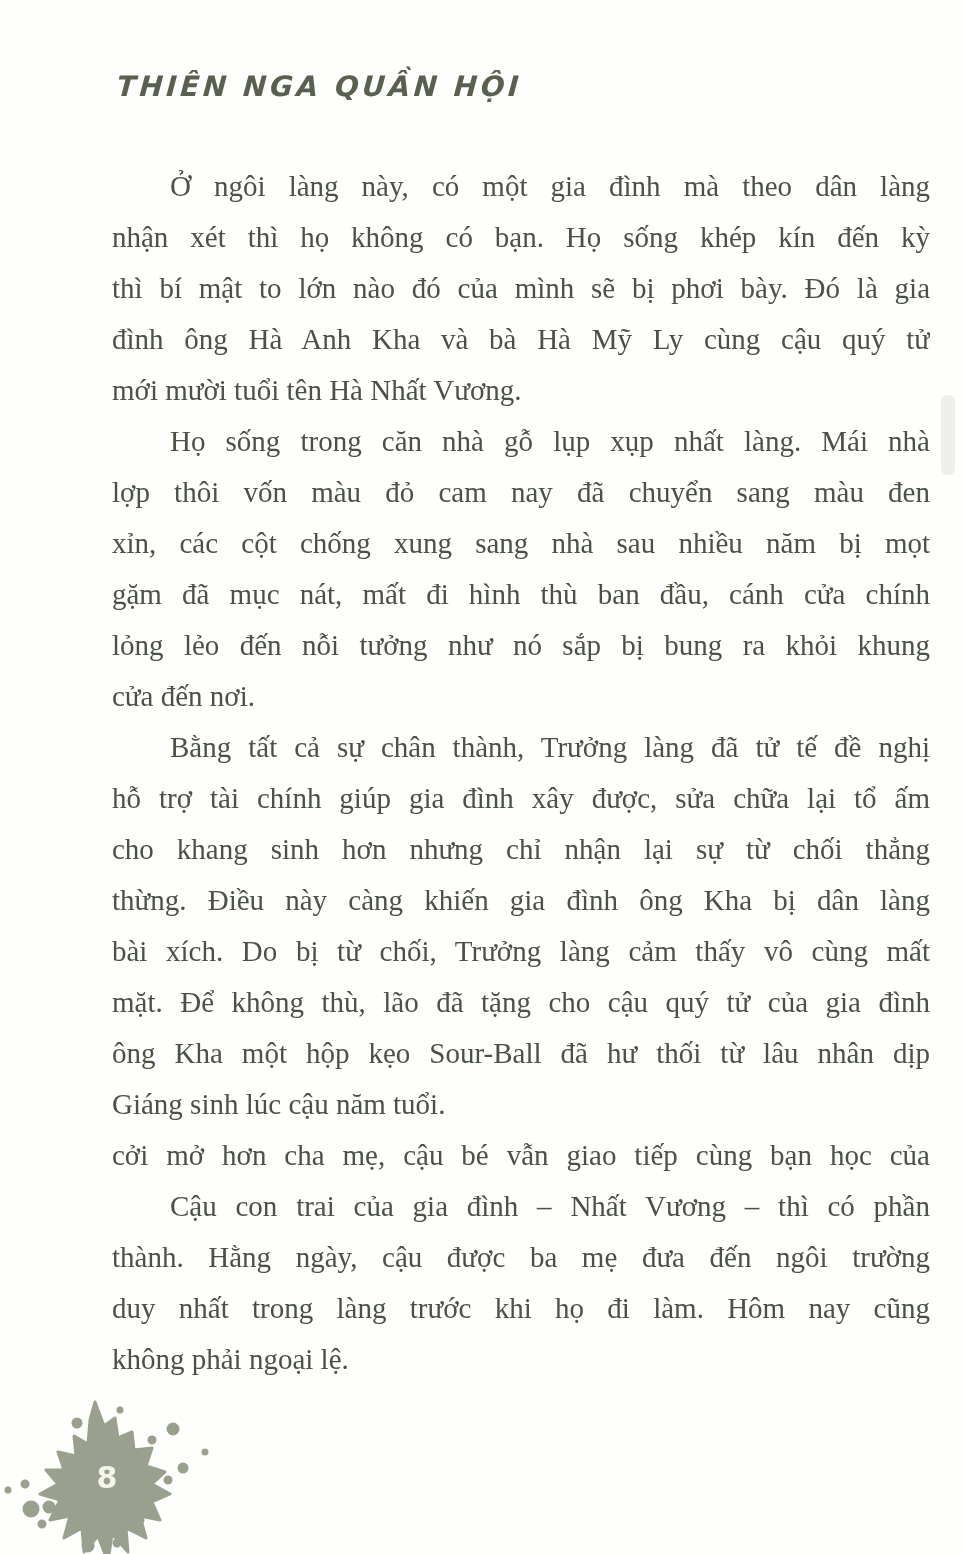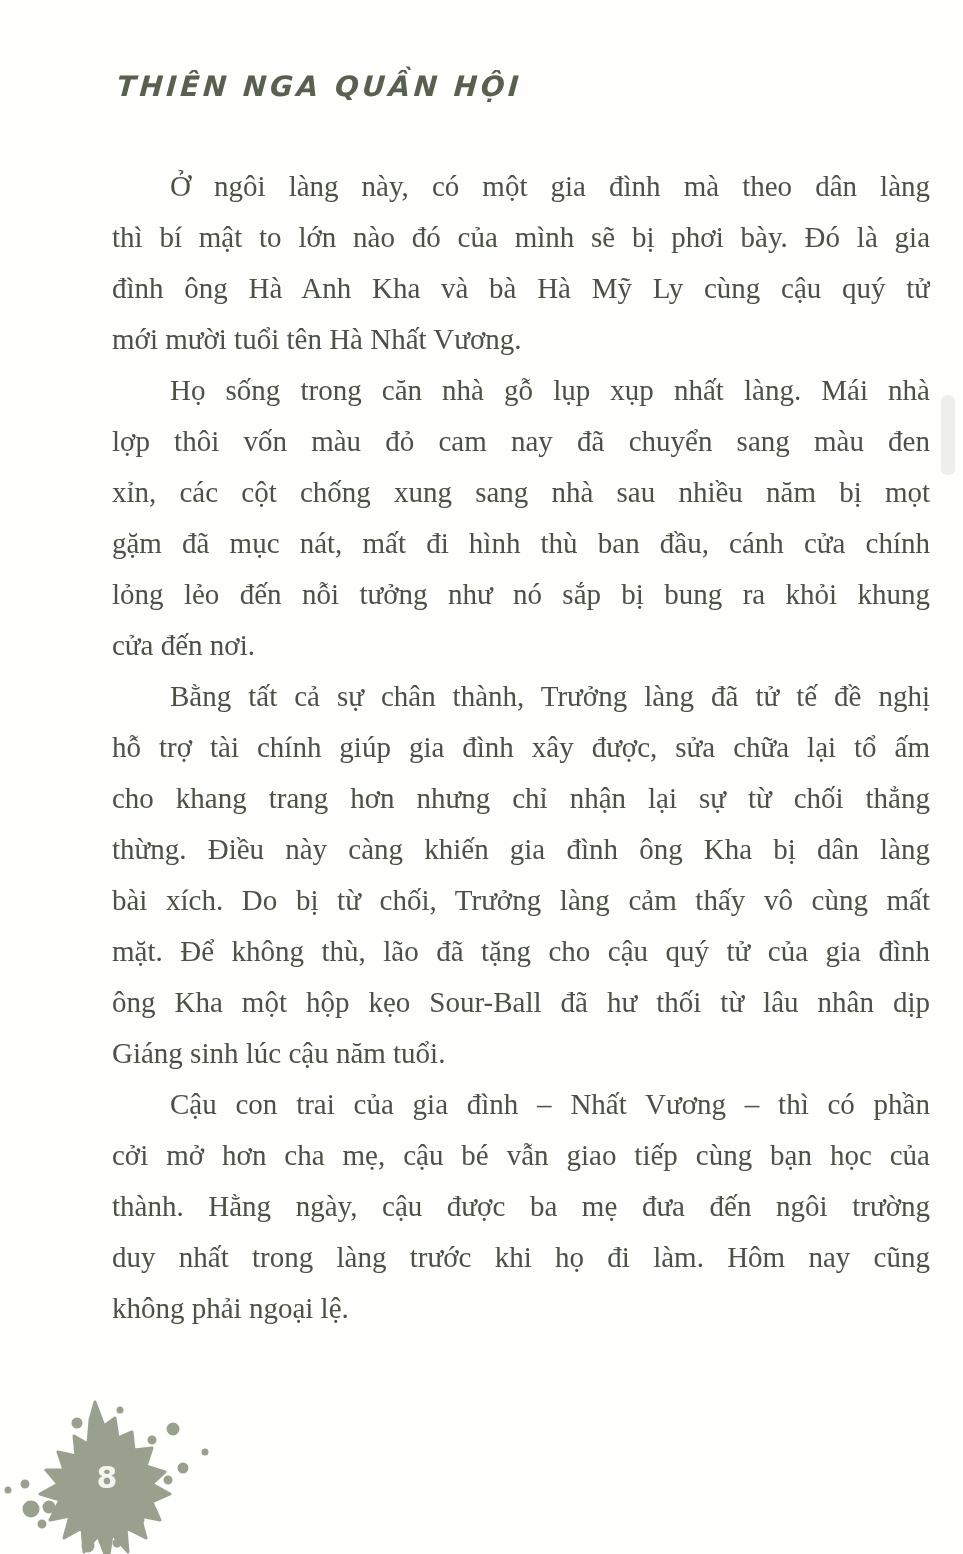--- a/index.html
+++ b/index.html
@@ -85,45 +85,46 @@
 </head>
 <body>
 
 <div class="page">
 
   <div class="book-header">THIÊN NGA QUẦN HỘI</div>
 
   <div class="text-block">
       <div class="paragraph">
         <div class="line first">Ở ngôi làng này, có một gia đình mà theo dân làng</div>
+        <div class="line">nhận xét thì họ không có bạn. Họ sống khép kín đến kỳ</div>
         <div class="line">thì bí mật to lớn nào đó của mình sẽ bị phơi bày. Đó là gia</div>
         <div class="line">đình ông Hà Anh Kha và bà Hà Mỹ Ly cùng cậu quý tử</div>
         <div class="line last">mới mười tuổi tên Hà Nhất Vương.</div>
       </div>
       <div class="paragraph">
         <div class="line first">Họ sống trong căn nhà gỗ lụp xụp nhất làng. Mái nhà</div>
         <div class="line">lợp thôi vốn màu đỏ cam nay đã chuyển sang màu đen</div>
         <div class="line">xỉn, các cột chống xung sang nhà sau nhiều năm bị mọt</div>
         <div class="line">gặm đã mục nát, mất đi hình thù ban đầu, cánh cửa chính</div>
         <div class="line">lỏng lẻo đến nỗi tưởng như nó sắp bị bung ra khỏi khung</div>
         <div class="line last">cửa đến nơi.</div>
       </div>
       <div class="paragraph">
         <div class="line first">Bằng tất cả sự chân thành, Trưởng làng đã tử tế đề nghị</div>
         <div class="line">hỗ trợ tài chính giúp gia đình xây được, sửa chữa lại tổ ấm</div>
-        <div class="line">cho khang trang hơn nhưng chỉ nhận lại sự từ chối thẳng</div>
+        <div class="line">cho khang sinh hơn nhưng chỉ nhận lại sự từ chối thẳng</div>
         <div class="line">thừng. Điều này càng khiến gia đình ông Kha bị dân làng</div>
         <div class="line">bài xích. Do bị từ chối, Trưởng làng cảm thấy vô cùng mất</div>
         <div class="line">mặt. Để không thù, lão đã tặng cho cậu quý tử của gia đình</div>
         <div class="line">ông Kha một hộp kẹo Sour-Ball đã hư thối từ lâu nhân dịp</div>
         <div class="line last">Giáng sinh lúc cậu năm tuổi.</div>
       </div>
       <div class="paragraph">
+        <div class="line">cởi mở hơn cha mẹ, cậu bé vẫn giao tiếp cùng bạn học của</div>
         <div class="line first">Cậu con trai của gia đình – Nhất Vương – thì có phần</div>
-        <div class="line">cởi mở hơn cha mẹ, cậu bé vẫn giao tiếp cùng bạn học của</div>
         <div class="line">thành. Hằng ngày, cậu được ba mẹ đưa đến ngôi trường</div>
         <div class="line">duy nhất trong làng trước khi họ đi làm. Hôm nay cũng</div>
         <div class="line last">không phải ngoại lệ.</div>
       </div>
     </div>
 
   <div class="scan-noise"></div>
 
   <div class="splatter-wrap">
     <svg width="230" height="164" viewBox="0 0 230 164" xmlns="http://www.w3.org/2000/svg">

